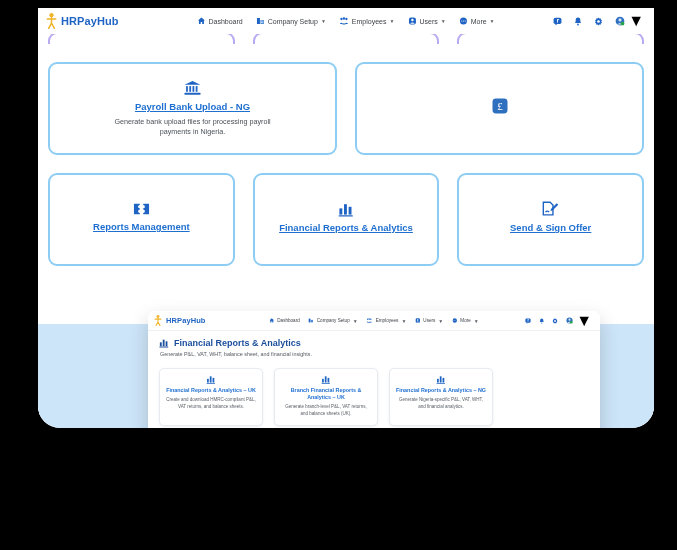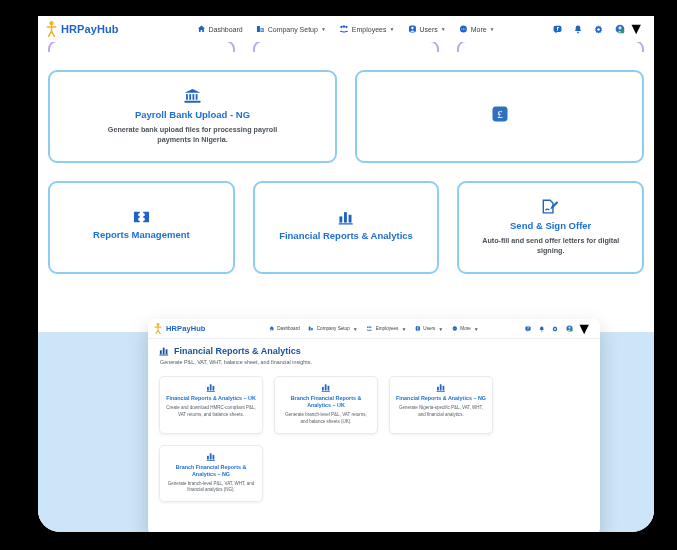--- a/index.html
+++ b/index.html
@@ -6,22 +6,22 @@
   html, body {
     width: 677px; height: 550px;
     background: #000000;
     font-family: "Liberation Sans", sans-serif;
     overflow: hidden;
   }
 
   
   .outer-window {
     position: absolute;
-    left: 38px; top: 16px;
-    width: 616px; height: 516px;
+    left: 38px; top: 8px;
+    width: 616px; height: 420px;
     background: #ffffff;
     border-radius: 0 0 22px 22px;
     box-shadow: 0 18px 34px rgba(0,0,0,0.55);
     overflow: hidden;
   }
 
   
   .navbar {
     background: #ffffff;
     display: flex;
@@ -83,26 +83,25 @@
     height: 12px; overflow: hidden; margin-top: -2px;
   }
   .clipped-row .card { height: 40px; }
 
   .main-row { margin-top: 18px; height: 93px; }
   .main-row .card { padding: 8px 12px; }
 
   .card-icon { color: #1f64c4; margin-bottom: 5px; line-height: 0; }
   .card-title {
     color: #1f6fd0; font-weight: bold; font-size: 9.5px;
-    margin-bottom: 4px; line-height: 1.25;
+    margin-bottom: 4px; line-height: 1.25; text-decoration: underline;
   }
   .card-desc {
     color: #4b5158; font-size: 7.2px; line-height: 1.45;
     max-width: 170px;
-    font-weight: bold;
   }
 
   
   .blue-band {
     position: absolute;
     left: 0; right: 0;
     top: 292px; height: 202px;
     background: #cde5f9;
     border-radius: 0 0 22px 22px;
     z-index: 1;
@@ -347,21 +346,20 @@
 
         <div class="card blue">
           <span class="card-icon">
             <svg width="17" height="16" viewBox="0 0 18 16">
               <path d="M1.4 0.8 h7.2 l3 3 v10.4 h-10.2 Z" fill="none" stroke="#1f64c4" stroke-width="1.5"></path>
               <path d="M3.6 11.4 q2-2.2 4 0" stroke="#1f64c4" stroke-width="1.2" fill="none"></path>
               <path d="M15.6 2.0 l1.6 1.6 -6.1 6.1 -2.1 .5 .5-2.1 Z" fill="#1f64c4"></path>
             </svg>
           </span>
           <div class="card-title">Send &amp; Sign Offer</div>
-          <div class="card-desc">Auto-fill and send offer letters for digital signing.</div>
         </div>
       </div>
     </div>
 
     <div class="inner-window">
 
       <div class="navbar inner-navbar">
 
         <div class="brand">
           <span class="brand-mark">

